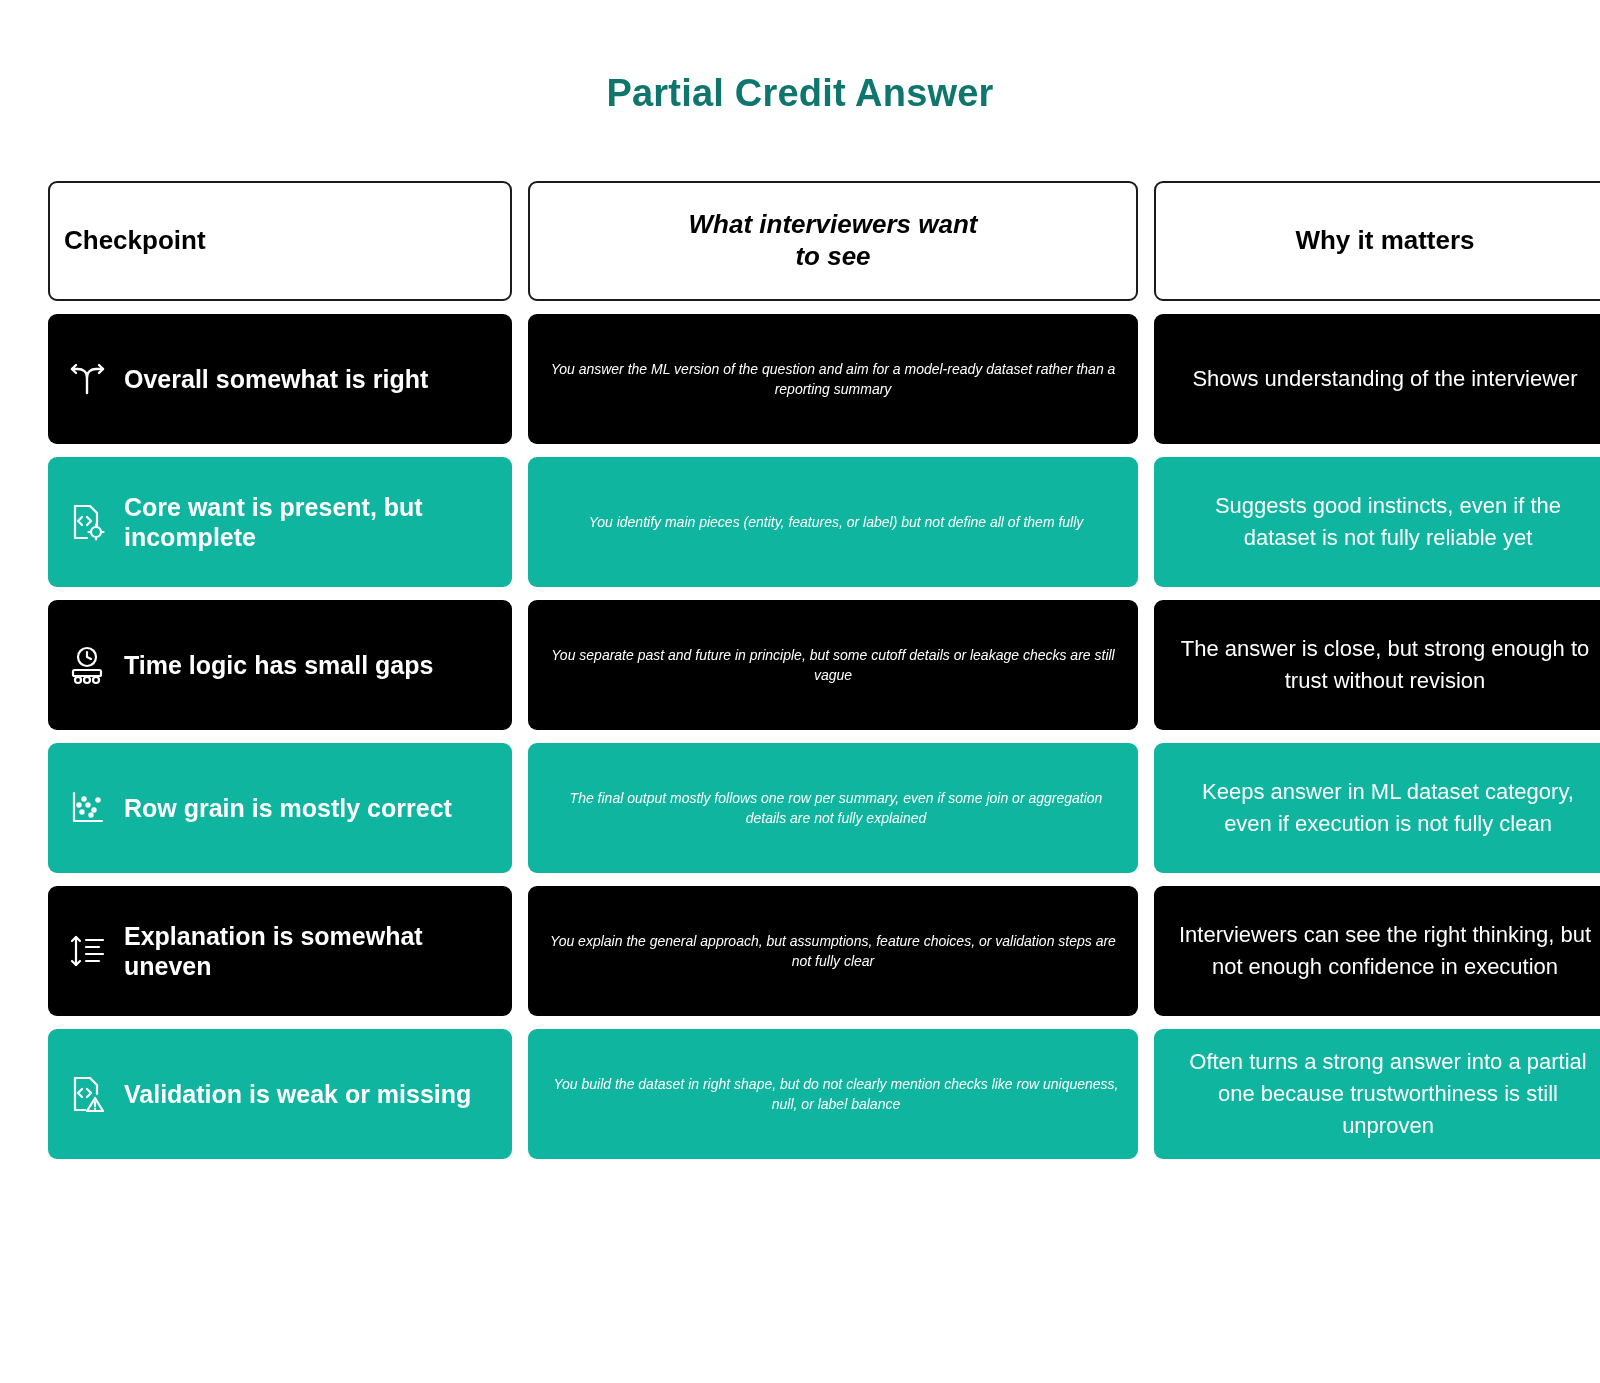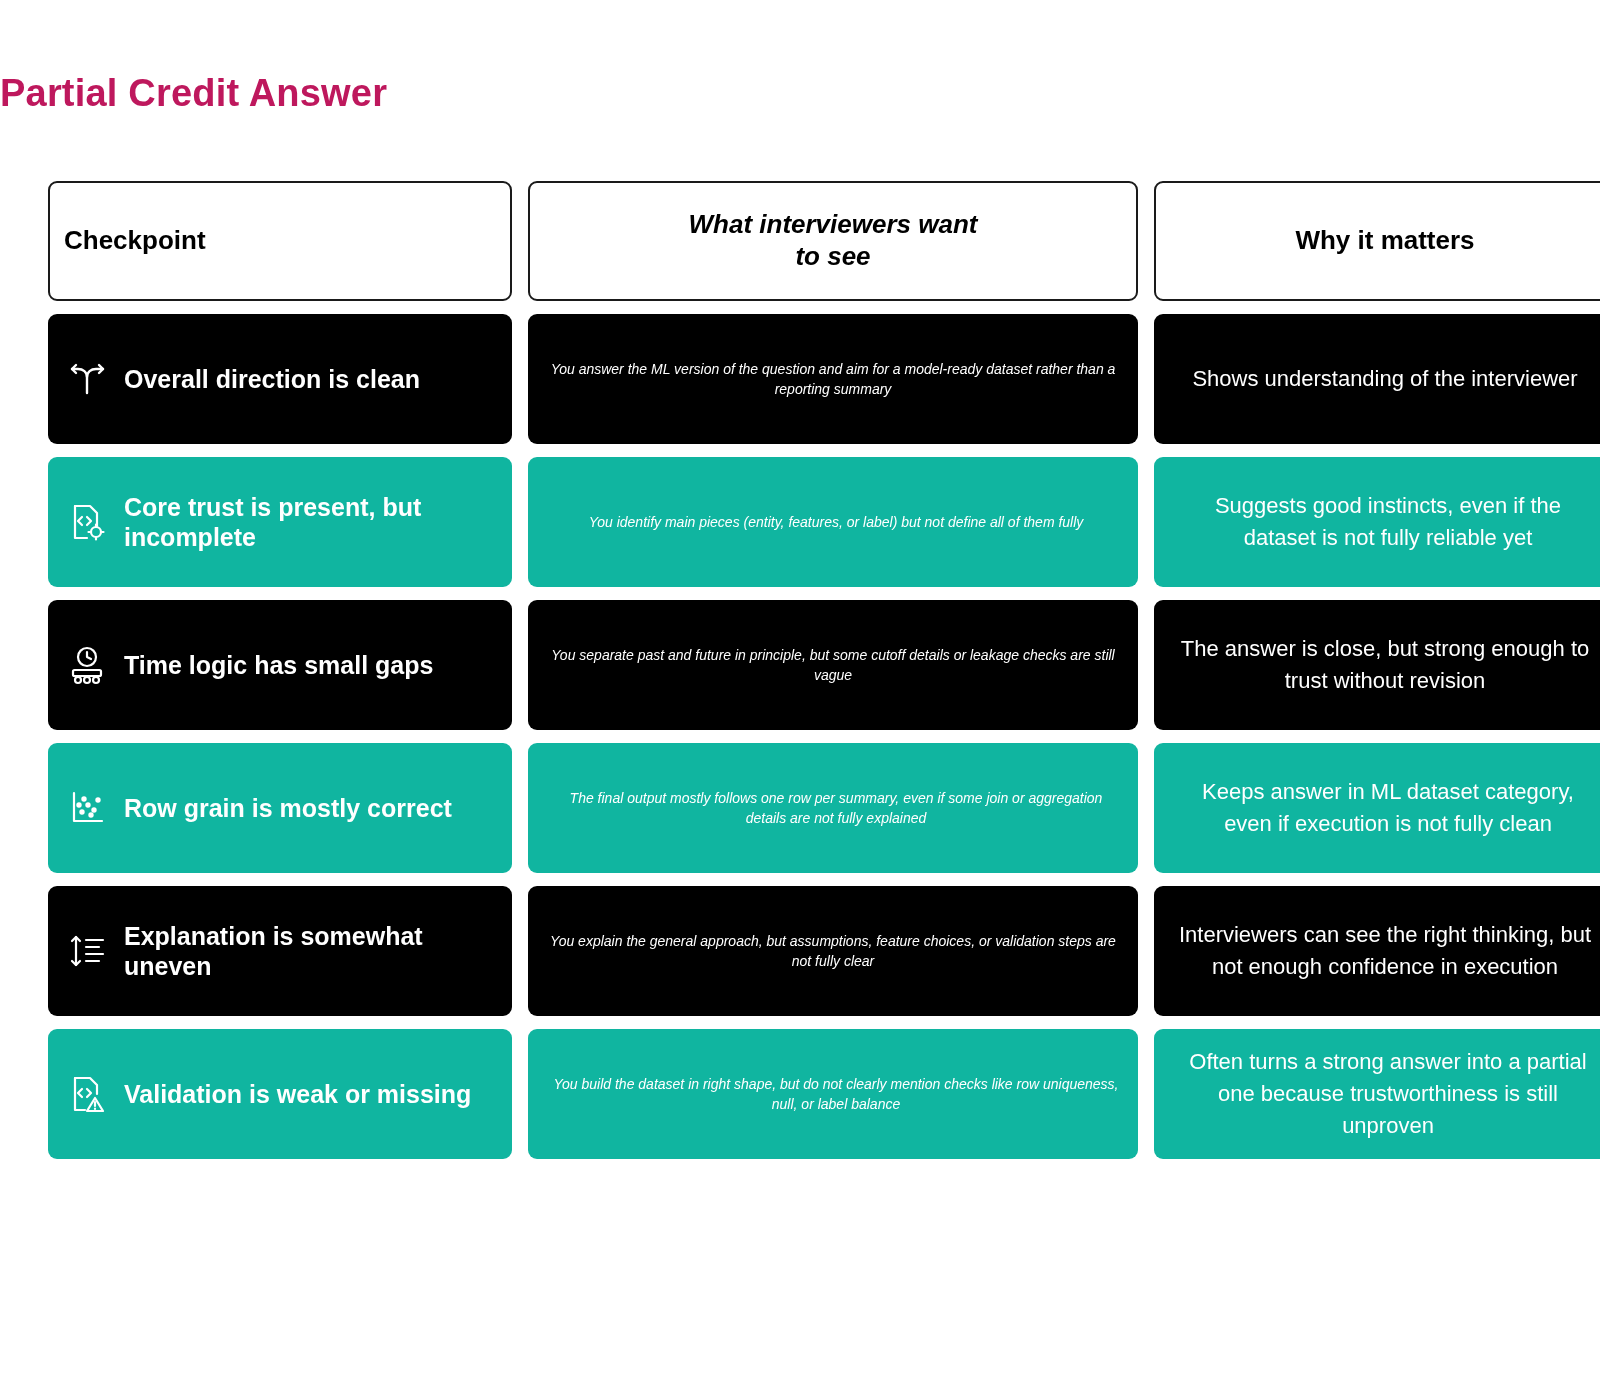--- a/index.html
+++ b/index.html
@@ -14,22 +14,22 @@
     color: #000000;
     overflow: hidden;
   }
   .page {
     width: 1600px;
     height: 1383px;
     position: relative;
     box-sizing: border-box;
   }
   .title {
-    text-align: left;
-    color: #be185d;
+    text-align: center;
+    color: #0f766e;
     font-size: 38px;
     font-weight: bold;
     padding-top: 72px;
     letter-spacing: 0.2px;
   }
   .table {
     margin: 0 auto;
     width: 1552px;
     padding: 0 24px;
     box-sizing: border-box;
@@ -129,39 +129,39 @@
     <div class="row body-row dark">
       <div class="cell col-1 checkpoint">
         <span class="icon">
           <svg width="44" height="44" viewBox="0 0 44 44" fill="none" stroke="#ffffff" stroke-width="2.4" stroke-linecap="round" stroke-linejoin="round">
             <path d="M22 36 V20 C22 15 26 12 31 12 H38"></path>
             <path d="M22 20 C22 15 18 12 13 12 H7"></path>
             <polyline points="34,8 38,12 34,16"></polyline>
             <polyline points="11,8 7,12 11,16"></polyline>
           </svg>
         </span>
-        <span class="label">Overall direction is clean</span>
+        <span class="label">Overall somewhat is right</span>
       </div>
       <div class="cell col-2 desc">You answer the ML version of the question and aim for a model-ready dataset rather than a reporting summary</div>
       <div class="cell col-3 why">Shows understanding of the interviewer</div>
     </div>
 
     <div class="row body-row teal">
       <div class="cell col-1 checkpoint">
         <span class="icon">
           <svg width="44" height="44" viewBox="0 0 44 44" fill="none" stroke="#ffffff" stroke-width="2.2" stroke-linecap="round" stroke-linejoin="round">
             <path d="M10 6 H25 L32 13 V26"></path>
             <path d="M10 6 V38 H22"></path>
             <polyline points="17,17 13,21 17,25"></polyline>
             <polyline points="22,17 26,21 22,25"></polyline>
             <circle cx="31" cy="32" r="5"></circle>
             <path d="M31 24.5 v2 M31 37.5 v2 M23.5 32 h2 M36.5 32 h2"></path>
           </svg>
         </span>
-        <span class="label">Core trust is present, but incomplete</span>
+        <span class="label">Core want is present, but incomplete</span>
       </div>
       <div class="cell col-2 desc">You identify main pieces (entity, features, or label) but not define all of them fully</div>
       <div class="cell col-3 why">Suggests good instincts, even if the dataset is not fully reliable yet</div>
     </div>
 
     <div class="row body-row dark">
       <div class="cell col-1 checkpoint">
         <span class="icon">
           <svg width="44" height="44" viewBox="0 0 44 44" fill="none" stroke="#ffffff" stroke-width="2.2" stroke-linecap="round" stroke-linejoin="round">
             <circle cx="22" cy="14" r="9"></circle>

